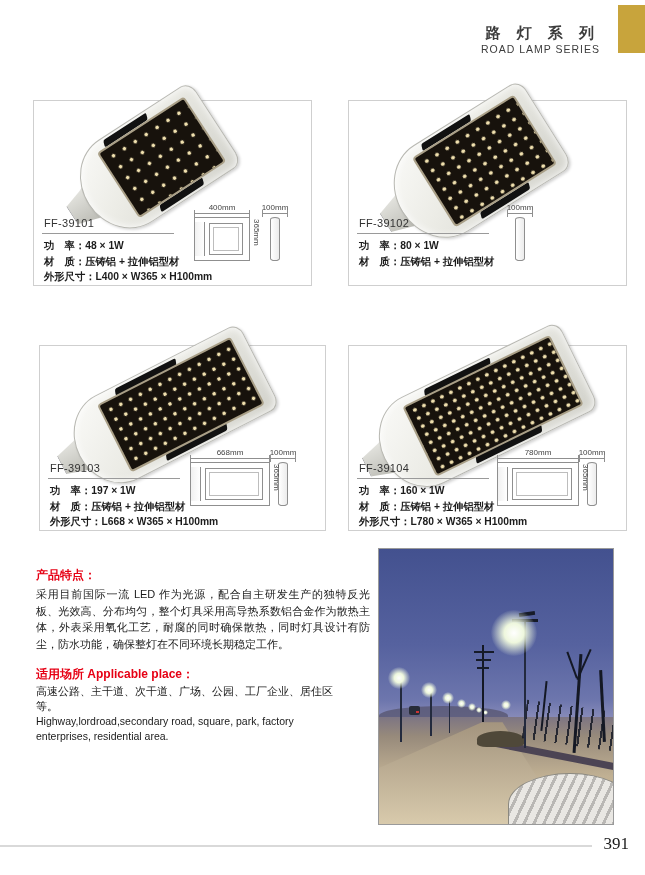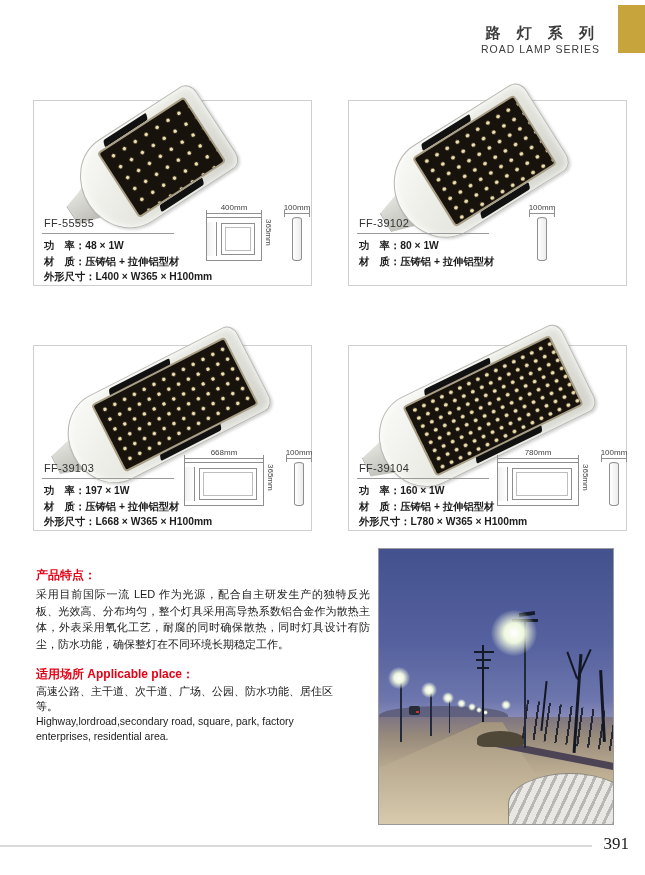--- a/index.html
+++ b/index.html
@@ -9,21 +9,21 @@
   
   .gold-block{position:absolute;left:618px;top:5px;width:27px;height:48px;background:#c8a43c;}
   .hdr-cn{position:absolute;right:45px;top:24px;font-size:15px;font-weight:bold;
           letter-spacing:6px;color:#3c3c3c;}
   .hdr-en{position:absolute;right:45px;top:43px;font-size:10.5px;font-weight:normal;
           letter-spacing:1px;color:#3c3c3c;}
 
   
   .pbox{position:absolute;width:277px;height:184px;border:1px solid #cfcfcf;background:#fff;}
   #pbox0{left:33px;top:100px;} #pbox1{left:348px;top:100px;}
-  #pbox2{left:33px;top:345px;} #pbox3{left:348px;top:345px;}
+  #pbox2{left:39px;top:345px;padding-left:8px;} #pbox3{left:348px;top:345px;}
 
   .model{position:absolute;left:10px;top:116px;font-size:11px;color:#333;letter-spacing:.3px;}
   .mdl-rule{position:absolute;left:8px;top:132px;width:132px;height:1px;background:#9a9a9a;}
   .specs{position:absolute;left:10px;top:137px;font-size:10.3px;font-weight:bold;line-height:15.5px;
          color:#1c1c1c;white-space:nowrap;}
   .spec-line span{display:inline;}
 
   
   .lamp{position:absolute;}
   .lamp .body{position:relative;width:100%;height:100%;
@@ -45,38 +45,38 @@
   #pbox1 .panel{inset:9px 12px 9px 36px;background-size:12px 11px;background-position:3px 3px;}
   #pbox2 .lamp{left:28px;top:18px;width:200px;height:92px;transform:rotate(-27deg);}
   #pbox2 .panel{inset:8px 12px 8px 38px;background-size:11px 11px;background-position:3px 3px;}
   #pbox3 .lamp{left:24px;top:18px;width:214px;height:94px;transform:rotate(-26deg);}
   #pbox3 .panel{inset:8px 12px 8px 38px;background-size:10px 9px;background-position:3px 2px;}
   .lamp .stripe.a{left:30%;top:2px;width:34%;height:7px;transform:skewX(-18deg);}
   .lamp .stripe.b{left:38%;bottom:2px;width:34%;height:7px;transform:skewX(-18deg);}
 
   
   .dim{position:absolute;top:102px;display:flex;align-items:flex-start;}
-  #pbox0 .dim{left:172px;} #pbox1 .dim{left:158px;}
+  #pbox0 .dim{left:160px;gap:12px;} #pbox1 .dim{left:158px;}
   #pbox2 .dim{left:150px;} #pbox3 .dim{left:148px;}
   .dim-col{display:flex;flex-direction:column;align-items:center;}
   .dim-lbl{font-size:8px;color:#444;line-height:9px;margin-bottom:1px;}
   .dimline{position:relative;height:1px;background:#8f8f8f;margin-bottom:3px;align-self:stretch;}
   .dimline::before,.dimline::after{content:"";position:absolute;top:-3px;width:1px;height:7px;background:#8f8f8f;}
   .dimline::before{left:0;} .dimline::after{right:0;}
   .tv-wrap{position:relative;}
   .tv{position:relative;height:42px;border:1px solid #8f8f8f;background:#fff;}
   #pbox0 .tv{width:54px;} #pbox1 .tv{width:66px;}
   #pbox2 .tv{width:78px;} #pbox3 .tv{width:80px;}
   .tv-cap{position:absolute;left:0;top:4px;bottom:4px;width:9px;border-right:1px solid #8f8f8f;
           background:linear-gradient(to right,#f1f1f1,#fff);}
   .tv-inner{position:absolute;top:5px;bottom:5px;left:14px;right:6px;border:1px solid #8f8f8f;}
   .tv-inner2{position:absolute;inset:3px;border:1px solid #bdbdbd;}
   .wlbl{position:absolute;right:-11px;top:2px;writing-mode:vertical-rl;font-size:8px;color:#444;
         letter-spacing:0;}
-  .sv-col{margin-left:22px;width:26px;}
+  .sv-col{width:26px;}
   .sv{width:8px;height:42px;border:1px solid #8f8f8f;border-radius:70% 70% 70% 70%/9% 9% 9% 9%;
       background:linear-gradient(to right,#fff,#ececec);}
 
   
   .red-h{position:absolute;left:36px;font-size:12px;font-weight:bold;color:#e60014;}
   #feat-h{top:567px;}
   .feat-body{position:absolute;left:36px;top:586px;width:334px;font-size:11px;line-height:16.5px;
              color:#1a1a1a;text-align:justify;}
   #app-h{top:666px;}
   .app-cn{position:absolute;left:36px;top:684px;width:306px;font-size:11px;line-height:15px;color:#1a1a1a;}
@@ -147,21 +147,21 @@
           </div>
           <div class="wlbl">365mm</div>
         </div>
       </div>
       <div class="dim-col sv-col">
         <div class="dim-lbl">100mm</div>
         <div class="dimline"></div>
         <div class="sv"></div>
       </div>
     </div>
-    <div class="model">FF-55555</div>
+    <div class="model">FF-39101</div>
     <div class="mdl-rule"></div>
     <div class="specs">
       <div class="spec-line"><span>功　率：</span><span>48 × 1W</span></div>
       <div class="spec-line"><span>材　质：</span><span>压铸铝 + 拉伸铝型材</span></div>
       <div class="spec-line"><span>外形尺寸：</span><span>L400 × W365 × H100mm</span></div>
     </div>
   </div>
 
   <div class="pbox" id="pbox1">
     <div class="lamp">
@@ -260,21 +260,21 @@
       <div class="spec-line"><span>功　率：</span><span>160 × 1W</span></div>
       <div class="spec-line"><span>材　质：</span><span>压铸铝 + 拉伸铝型材</span></div>
       <div class="spec-line"><span>外形尺寸：</span><span>L780 × W365 × H100mm</span></div>
     </div>
   </div>
 
   <div class="red-h" id="feat-h">产品特点：</div>
   <div class="feat-body">采用目前国际一流 LED 作为光源，配合自主研发生产的独特反光板、光效高、分布均匀，整个灯具采用高导热系数铝合金作为散热主体，外表采用氧化工艺，耐腐的同时确保散热，同时灯具设计有防尘，防水功能，确保整灯在不同环境长期稳定工作。</div>
 
   <div class="red-h" id="app-h">适用场所 Applicable place：</div>
-  <div class="app-cn">高速公路、主干道、次干道、广场、公园、防水功能、居住区等。</div>
+  <div class="app-cn">高速公路、主干道、次干道、广场、公园、工厂企业、居住区等。</div>
   <div class="app-en">Highway,lordroad,secondary road, square, park, factory enterprises, residential area.</div>
 
   <div class="photo">
     <div class="ph-hill"></div>
     <div class="ph-ground"></div>
     <div class="ph-road"></div>
     <div class="ph-berm"></div>
     <div class="ph-mound"></div>
     <div class="ph-fence"></div>
     <div class="ph-tarp"></div>

